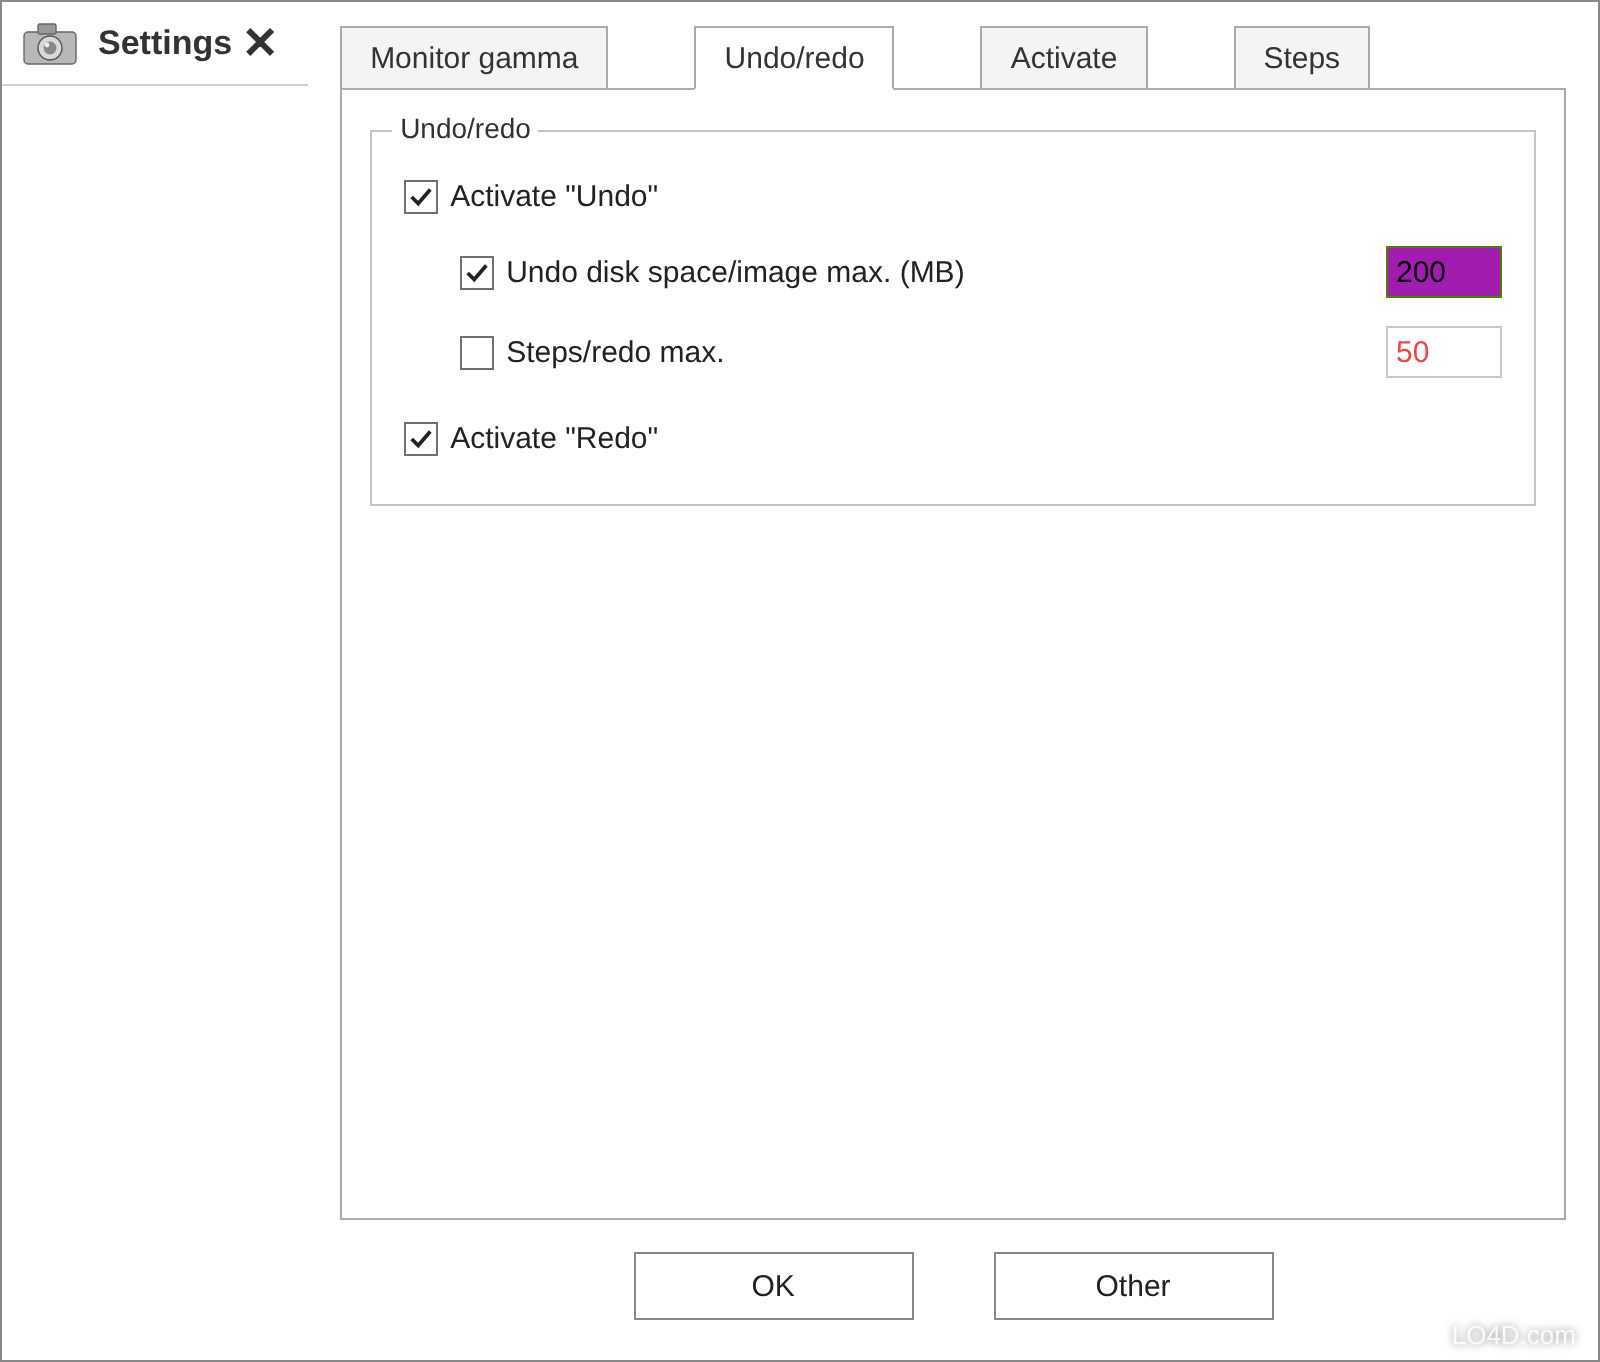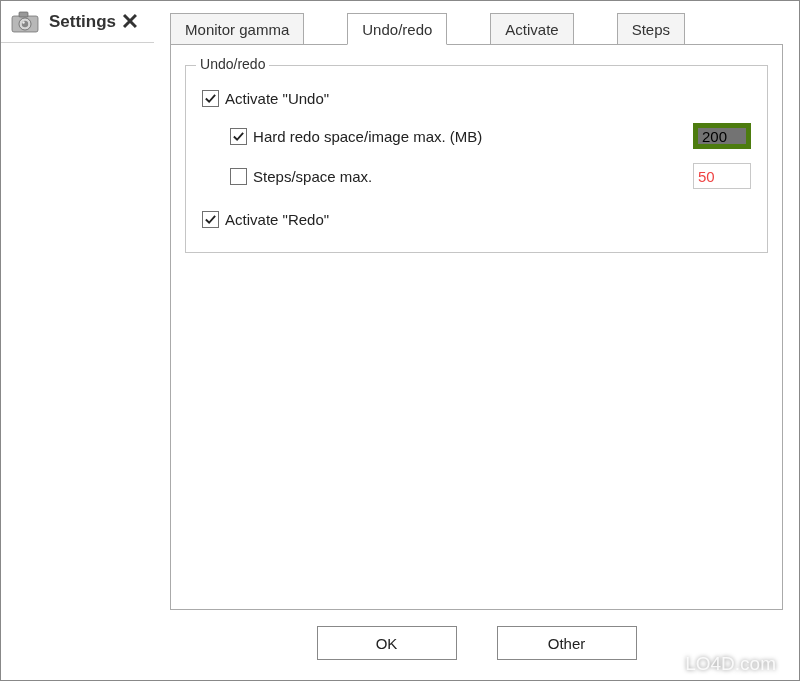--- a/index.html
+++ b/index.html
@@ -145,22 +145,22 @@
     .checkbox-box.checked svg {
       display: block;
     }
     .check-label {
       font-size: 15px;
       color: #222;
     }
     .num-input {
       width: 58px;
       height: 26px;
-      border: 5px solid #4d7c0f;
-      background: #737373;
+      border: 1px solid #4d7c0f;
+      background: #a21caf;
       font-size: 15px;
       padding: 2px 4px;
       font-family: inherit;
       margin-left: auto;
     }
     .num-input.disabled {
       border: 1px solid #c8c8c8;
       background: #fff;
       color: #ef4444;
     }
@@ -185,22 +185,22 @@
       border: 1px solid #888;
       background: #fff;
       font-size: 15px;
       font-family: inherit;
       cursor: pointer;
       color: #222;
     }
     .watermark {
       position: absolute;
       bottom: 6px;
-      right: 24px;
-      font-size: 19px;
+      right: 12px;
+      font-size: 13px;
       color: rgba(255,255,255,0.85);
       text-shadow: 0 0 4px rgba(0,0,0,0.5);
       pointer-events: none;
       z-index: 100;
     }
   </style>
 </head>
 <body>
 
 <div class="window">
@@ -243,34 +243,34 @@
 
         <div class="sub-group">
           <div class="sub-row">
             <div class="sub-row-inner">
               <span class="checkbox-wrap">
                 <span class="checkbox-box checked">
                   <svg viewBox="0 0 14 14">
                       <path d="M2 7 L5.5 10.5 L12 3" stroke="#222" stroke-width="2" fill="none"></path>
                     </svg>
                 </span>
-                <span class="check-label">Hard redo space/image max. (MB)</span>
+                <span class="check-label">Undo disk space/image max. (MB)</span>
               </span>
               <span class="input-spacer"></span>
               <input type="text" class="num-input" value="200" style="">
             </div>
           </div>
 
           <div class="sub-row">
             <div class="sub-row-inner">
               <span class="checkbox-wrap">
                 <span class="checkbox-box">
                   
                 </span>
-                <span class="check-label">Steps/space max.</span>
+                <span class="check-label">Steps/redo max.</span>
               </span>
               <span class="input-spacer"></span>
               <input type="text" class="num-input disabled" disabled="" value="50" style="">
             </div>
           </div>
         </div>
 
         <div class="check-row" style="margin-bottom:4px;">
           <span class="checkbox-wrap">
             <span class="checkbox-box checked">

